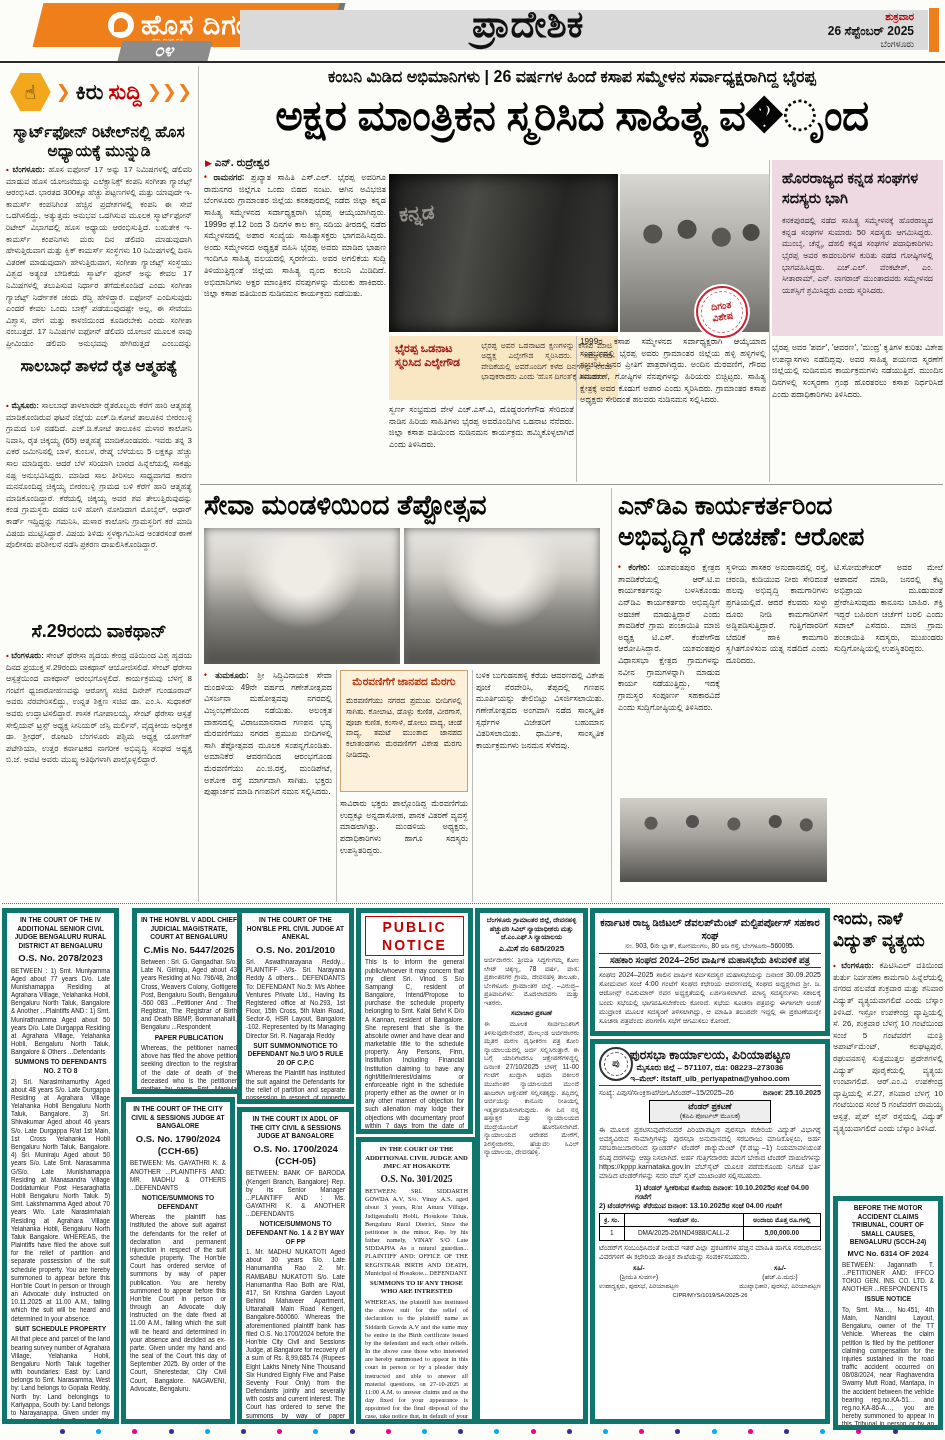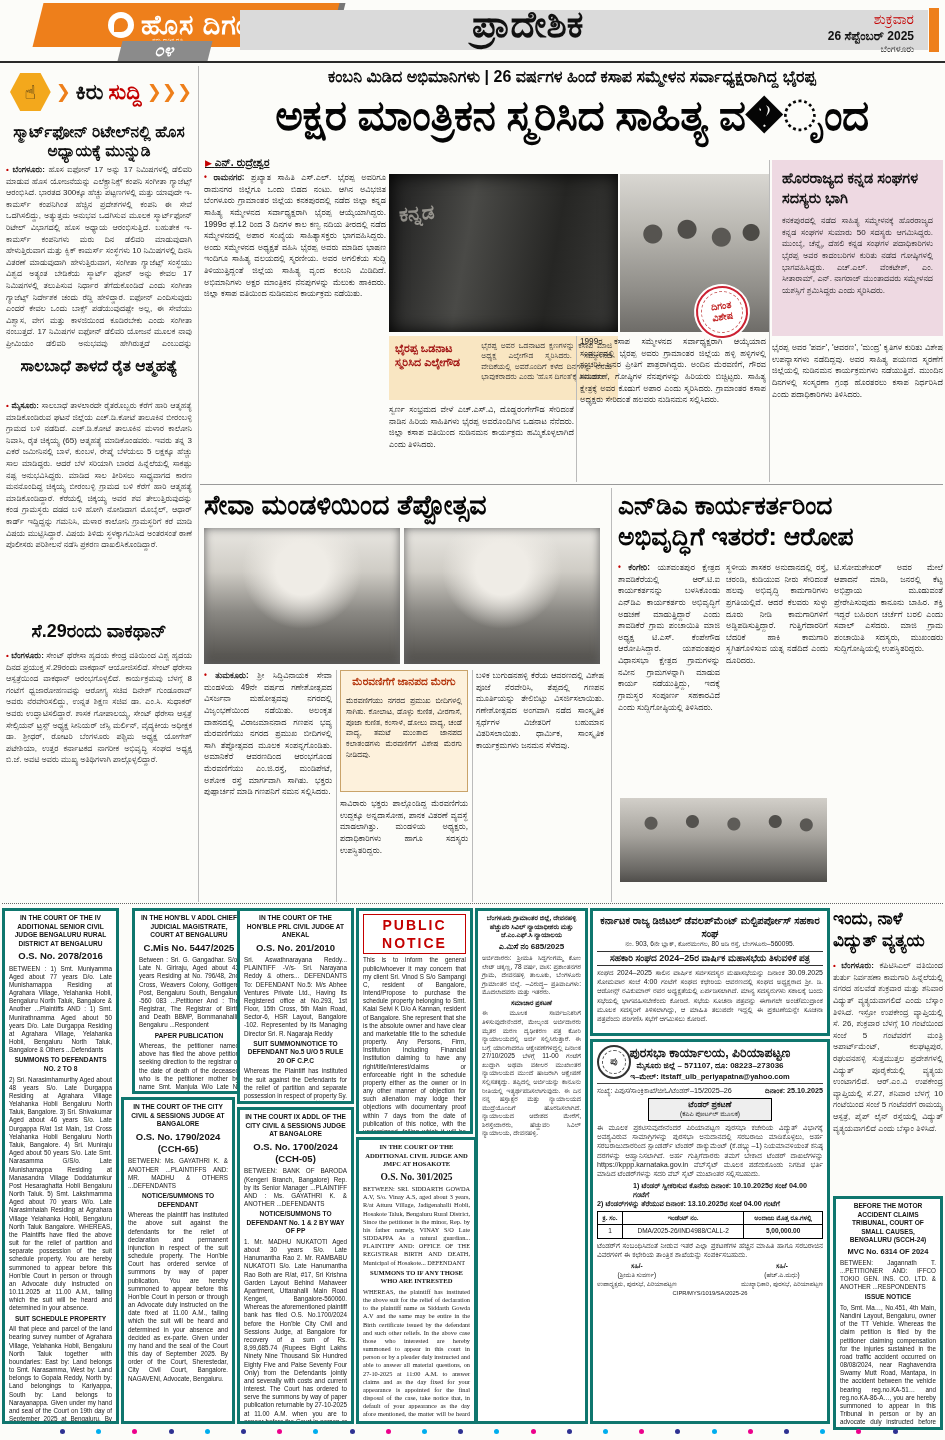--- a/index.html
+++ b/index.html
@@ -15,21 +15,21 @@
   .logo-inner { transform:skewX(14deg); width:100%; height:100%; display:flex; align-items:center; justify-content:center; gap:7px; }
   .logo-circle { width:26px; height:26px; background:#fff; border-radius:50%; display:flex; align-items:center; justify-content:center; }
   .logo-circle i { width:14px; height:14px; background:#ee7f1b; border-radius:50% 50% 50% 0; display:block; }
   .logo-title { color:#fff; font-weight:900; font-size:27px; letter-spacing:1px; line-height:1; }
   .logo-tag { position:absolute; left:118px; top:34px; color:#fff; font-size:5.5px; transform:skewX(14deg); }
   .page-ribbon { left:120px; top:41px; width:90px; height:20px; background:#8b8b8b; transform:skewX(-14deg);
                  display:flex; align-items:center; justify-content:center; color:#fff; font-weight:900; font-size:17px; }
   .section-banner { left:240px; top:10px; width:688px; height:40px; background:#dadada; }
   .section-title { position:absolute; left:232px; top:-6px; font-size:37px; font-weight:900; color:#111; letter-spacing:0; }
   .date-block { position:absolute; right:14px; top:1px; text-align:right; line-height:1.25; }
-  .weekday { color:#c40000; font-weight:normal; font-size:14px; }
+  .weekday { color:#c40000; font-weight:bold; font-size:10px; }
   .dateline { font-weight:bold; font-size:12px; color:#111; }
   .city { font-size:9px; color:#222; }
   .orange-bar { left:929px; top:8px; width:10px; height:44px; background:#ee7f1b; }
   .head-rule { left:0; top:61px; width:945px; border-top:2px solid #2a2a2a; }
 
   
   .vsep { border-left:1px solid #bbb; }
   .hsep { border-top:1px solid #999; }
   .hdot { border-top:1px dotted #666; }
 
@@ -40,21 +40,21 @@
   .kiru-black { font-weight:900; font-size:21px; color:#111; }
   .kiru-red { font-weight:900; font-size:21px; color:#c40000; }
   .brief-head { font-weight:800; font-size:15.5px; line-height:1.25; text-align:center; color:#0c0c0c; }
   .brief-body { font-size:8px; line-height:1.45; color:#1e1e1e; text-align:justify; }
   .bullet { color:#c40000; font-weight:bold; }
   .dl { font-weight:bold; }
 
   
   .kicker { font-weight:800; font-size:16px; text-align:center; color:#0b0b0b; }
   .lead-headline { font-weight:900; font-size:42px; line-height:1.12; text-align:center; color:#050505; letter-spacing:-0.5px; }
-  .byline { font-size:10.5px; font-weight:bold;text-decoration:underline; }
+  .byline { font-size:10.5px; font-weight:bold; }
   .byline .tri { color:#c40000; font-size:9px; }
   .story { font-size:8.2px; line-height:1.42; color:#1c1c1c; text-align:justify; }
 
   .phA { background:linear-gradient(100deg,#1e1e1e,#4a4a47 35%,#262624 70%,#3a3a38);
          box-shadow:inset 0 0 18px #000; }
   .phA span { position:absolute; left:10px; top:28px; color:#e8e4da; opacity:.55; font-size:20px; font-weight:bold; transform:rotate(-5deg); }
   .phB { background:
          radial-gradient(circle at 22% 38%, #565450 9px, transparent 10px),
          radial-gradient(circle at 45% 35%, #504e4a 9px, transparent 10px),
          radial-gradient(circle at 68% 40%, #5a5854 9px, transparent 10px),
@@ -86,21 +86,21 @@
   .pink-body { font-size:8px; line-height:1.45; margin-top:7px; color:#222; text-align:justify; }
 
   
   .mid-headline { font-weight:900; font-size:27px; color:#050505; }
   .subbox { background:#fdf1dc; border:1px solid #c9a36a; padding:4px 5px; }
   .subbox-title { color:#b3330a; font-weight:800; font-size:10.5px; text-align:center; line-height:1.25; }
   .subbox-body { font-size:7.7px; line-height:1.4; text-align:justify; margin-top:8px; color:#222; }
   .nd-headline { font-weight:900; font-size:25px; line-height:1.25; color:#050505; }
 
   
-  .notice { border:3px solid #0f766e; background:#fff; padding:3px 4px; font-size:6.3px; line-height:1.3; overflow:hidden; }
+  .notice { border:5px solid #0f766e; background:#fff; padding:3px 4px; font-size:6.3px; line-height:1.3; overflow:hidden; }
   .nt { font-weight:bold; text-align:center; font-size:6.6px; line-height:1.3; }
   .ncase { font-weight:bold; text-align:center; font-size:9.5px; margin:2px 0; }
   .nsec { font-weight:bold; text-align:center; margin:2px 0; font-size:6.6px; }
   .nb { text-align:justify; }
   .pn-title { color:#c40000; font-weight:900; font-size:14px; text-align:center; letter-spacing:2px;
               border:1px solid #c40000; padding:1px 0; margin-bottom:2px; }
   .kn-org { font-weight:900; font-size:12.5px; text-align:center; }
   .kn-sub { font-weight:bold; font-size:7.5px; text-align:center; }
   .tender-box { border:1px solid #000; font-weight:bold; text-align:center; width:55%; margin:2px auto; padding:1px; font-size:8px; background:#eee; }
   table.tnd { width:100%; border-collapse:collapse; margin:2px 0; font-size:6.5px; }
@@ -223,34 +223,34 @@
     <div class="subbox-body clip" style="height:88px;">ಮೆರವಣಿಗೆಯು ನಗರದ ಪ್ರಮುಖ ಬೀದಿಗಳಲ್ಲಿ ಸಾಗಿತು. ಕೋಲಾಟ, ಡೊಳ್ಳು ಕುಣಿತ, ವೀರಗಾಸೆ, ಪೂಜಾ ಕುಣಿತ, ಕಂಸಾಳೆ, ಡೋಲು ವಾದ್ಯ, ಚಂಡೆ ವಾದ್ಯ, ತಮಟೆ ಮುಂತಾದ ಜಾನಪದ ಕಲಾತಂಡಗಳು ಮೆರವಣಿಗೆಗೆ ವಿಶೇಷ ಮೆರಗು ನೀಡಿದವು.</div>
   </div>
   <div class="abs story clip" style="left:340px;top:798px;width:128px;height:104px;">ಸಾವಿರಾರು ಭಕ್ತರು ಪಾಲ್ಗೊಂಡಿದ್ದ ಮೆರವಣಿಗೆಯ ಉದ್ದಕ್ಕೂ ಅನ್ನದಾಸೋಹ, ಪಾನಕ ವಿತರಣೆ ವ್ಯವಸ್ಥೆ ಮಾಡಲಾಗಿತ್ತು. ಮಂಡಳಿಯ ಅಧ್ಯಕ್ಷರು, ಪದಾಧಿಕಾರಿಗಳು ಹಾಗೂ ಸದಸ್ಯರು ಉಪಸ್ಥಿತರಿದ್ದರು.</div>
   <div class="abs vsep" style="left:472px;top:670px;height:232px;"></div>
   <div class="abs story clip" style="left:476px;top:670px;width:128px;height:232px;">ಬಳಿಕ ಬುಗುಡನಹಳ್ಳಿ ಕೆರೆಯ ಆವರಣದಲ್ಲಿ ವಿಶೇಷ ಪೂಜೆ ನೆರವೇರಿಸಿ, ತೆಪ್ಪದಲ್ಲಿ ಗಣಪನ ಮೂರ್ತಿಯನ್ನು ತೇಲಿಬಿಟ್ಟು ವಿಸರ್ಜಿಸಲಾಯಿತು. ಗಣೇಶೋತ್ಸವದ ಅಂಗವಾಗಿ ನಡೆದ ಸಾಂಸ್ಕೃತಿಕ ಸ್ಪರ್ಧೆಗಳ ವಿಜೇತರಿಗೆ ಬಹುಮಾನ ವಿತರಿಸಲಾಯಿತು. ಧಾರ್ಮಿಕ, ಸಾಂಸ್ಕೃತಿಕ ಕಾರ್ಯಕ್ರಮಗಳು ಜನಮನ ಸೆಳೆದವು.</div>
 
   <div class="abs vsep" style="left:611px;top:488px;height:414px;"></div>
 
   <div class="abs nd-headline" style="left:618px;top:490px;width:326px;">
     <div>ಎನ್‌ಡಿಎ ಕಾರ್ಯಕರ್ತರಿಂದ</div>
-    <div>ಅಭಿವೃದ್ಧಿಗೆ ಇತರರೆ: ಆರೋಪ</div>
+    <div>ಅಭಿವೃದ್ಧಿಗೆ ಅಡಚಣೆ: ಆರೋಪ</div>
   </div>
   <div class="abs story clip" style="left:618px;top:562px;width:102px;height:232px;">
     <span class="bullet">• </span><span class="dl">ಕೆಂಗೇರಿ:</span> <span>ಯಶವಂತಪುರ ಕ್ಷೇತ್ರದ ಶಾವಡಿಕೆರೆಯಲ್ಲಿ ಆರ್.ಟಿ.ಐ ಕಾರ್ಯಕರ್ತನನ್ನು ಬಳಸಿಕೊಂಡು ಎನ್‌ಡಿಎ ಕಾರ್ಯಕರ್ತರು ಅಭಿವೃದ್ಧಿಗೆ ಅಡಚಣೆ ಮಾಡುತ್ತಿದ್ದಾರೆ ಎಂದು ಶಾವಡಿಕೆರೆ ಗ್ರಾಮ ಪಂಚಾಯಿತಿ ಮಾಜಿ ಅಧ್ಯಕ್ಷ ಟಿ.ಎಸ್. ಕೆಂಪೇಗೌಡ ಆರೋಪಿಸಿದ್ದಾರೆ. ಯಶವಂತಪುರ ವಿಧಾನಸಭಾ ಕ್ಷೇತ್ರದ ಗ್ರಾಮಗಳನ್ನು ನವೀನ ಗ್ರಾಮಗಳನ್ನಾಗಿ ಮಾಡುವ ಕಾರ್ಯ ನಡೆಯುತ್ತಿದ್ದು, ಇದಕ್ಕೆ ಗ್ರಾಮಸ್ಥರ ಸಂಪೂರ್ಣ ಸಹಕಾರವಿದೆ ಎಂದು ಸುದ್ದಿಗೋಷ್ಠಿಯಲ್ಲಿ ತಿಳಿಸಿದರು.</span>
   </div>
   <div class="abs story clip" style="left:726px;top:562px;width:102px;height:232px;">ಸ್ಥಳೀಯ ಶಾಸಕರ ಅನುದಾನದಲ್ಲಿ ರಸ್ತೆ, ಚರಂಡಿ, ಕುಡಿಯುವ ನೀರು ಸೇರಿದಂತೆ ಹಲವು ಅಭಿವೃದ್ಧಿ ಕಾಮಗಾರಿಗಳು ಪ್ರಗತಿಯಲ್ಲಿವೆ. ಆದರೆ ಕೆಲವರು ಸುಳ್ಳು ದೂರು ನೀಡಿ ಕಾಮಗಾರಿಗಳಿಗೆ ಅಡ್ಡಿಪಡಿಸುತ್ತಿದ್ದಾರೆ. ಗುತ್ತಿಗೆದಾರರಿಗೆ ಬೆದರಿಕೆ ಹಾಕಿ ಕಾಮಗಾರಿ ಸ್ಥಗಿತಗೊಳಿಸುವ ಯತ್ನ ನಡೆದಿದೆ ಎಂದು ದೂರಿದರು.</div>
   <div class="abs story clip" style="left:834px;top:562px;width:109px;height:340px;">ಟಿ.ಸೋಮಶೇಖರ್ ಅವರ ಮೇಲೆ ಆಪಾದನೆ ಮಾಡಿ, ಜನರಲ್ಲಿ ಕೆಟ್ಟ ಅಭಿಪ್ರಾಯ ಮೂಡುವಂತೆ ಪ್ರೇರೇಪಿಸುವುದು ಕಾನೂನು ಬಾಹಿರ. ಶಕ್ತಿ ಇದ್ದರೆ ಬಹಿರಂಗ ಚರ್ಚೆಗೆ ಬರಲಿ ಎಂದು ಸವಾಲ್ ಎಸೆದರು. ಮಾಜಿ ಗ್ರಾಮ ಪಂಚಾಯಿತಿ ಸದಸ್ಯರು, ಮುಖಂಡರು ಸುದ್ದಿಗೋಷ್ಠಿಯಲ್ಲಿ ಉಪಸ್ಥಿತರಿದ್ದರು.</div>
   <div class="abs gp" style="left:620px;top:798px;width:207px;height:84px;"></div>
 
   <div class="abs hdot" style="left:2px;top:903px;width:941px;"></div>
 
   <div class="abs notice" style="left:2px;top:908px;width:117px;height:516px;">
     <div class="nt">IN THE COURT OF THE IV ADDITIONAL SENIOR CIVIL JUDGE BENGALURU RURAL DISTRICT AT BENGALURU</div>
-    <div class="ncase">O.S. No. 2078/2016</div>
+    <div class="ncase">O.S. No. 2078/2023</div>
     <div class="nb">BETWEEN : 1) Smt. Muniyamma Aged about 77 years D/o. Late Munishamappa Residing at Agrahara Village, Yelahanka Hobli, Bengaluru North Taluk, Bangalore &amp; Another ...Plaintiffs AND : 1) Smt. Munirathnamma Aged about 50 years D/o. Late Durgappa Residing at Agrahara Village, Yelahanka Hobli, Bengaluru North Taluk, Bangalore &amp; Others ...Defendants</div>
     <div class="nsec">SUMMONS TO DEFENDANTS NO. 2 TO 8</div>
     <div class="nb">2) Sri. Narasimhamurthy Aged about 48 years S/o. Late Durgappa Residing at Agrahara Village Yelahanka Hobli Bengaluru North Taluk, Bangalore. 3) Sri. Shivakumar Aged about 46 years S/o. Late Durgappa R/at 1st Main, 1st Cross Yelahanka Hobli Bengaluru North Taluk, Bangalore. 4) Sri. Muniraju Aged about 50 years S/o. Late Smt. Narasamma G/S/o. Late Munishamappa Residing at Manasandra Village Doddatumkur Post Hesaraghatta Hobli Bengaluru North Taluk. 5) Smt. Lakshmamma Aged about 70 years W/o. Late Narasimhaiah Residing at Agrahara Village Yelahanka Hobli, Bengaluru North Taluk Bangalore. WHEREAS, the Plaintiffs have filed the above suit for the relief of partition and separate possession of the suit schedule property. You are hereby summoned to appear before this Hon'ble Court in person or through an Advocate duly instructed on 10.11.2025 at 11.00 A.M., failing which the suit will be heard and determined in your absence.</div>
     <div class="nsec">SUIT SCHEDULE PROPERTY</div>
     <div class="nb">All that piece and parcel of the land bearing survey number of Agrahara Village, Yelahanka Hobli, Bengaluru North Taluk together with boundaries: East by: Land belongs to Smt. Narasamma, West by: Land belongs to Gopala Reddy, North by: Land belongings to Kariyappa, South by: Land belongs to Narayanappa. Given under my hand and seal of the Court on 19th day of September 2025 at Bengaluru. By Order of the Court, Sd/- Chief Ministerial Officer, Senior Civil Judge Court, Bengaluru Rural District, Bengaluru. Address of Service: SMT. MAMATHA, Advocates, M.S. Associates, No.168/1, 1st Floor, Ullal Badi, 4th 'B' Block, Bengaluru-560056. Mob: 9619519336</div>
   </div>
 
   <div class="abs notice" style="left:132px;top:908px;width:114px;height:186px;">
     <div class="nt">IN THE HON'BL V ADDL CHIEF JUDICIAL MAGISTRATE, COURT AT BENGALURU</div>
     <div class="ncase">C.Mis No. 5447/2025</div>

